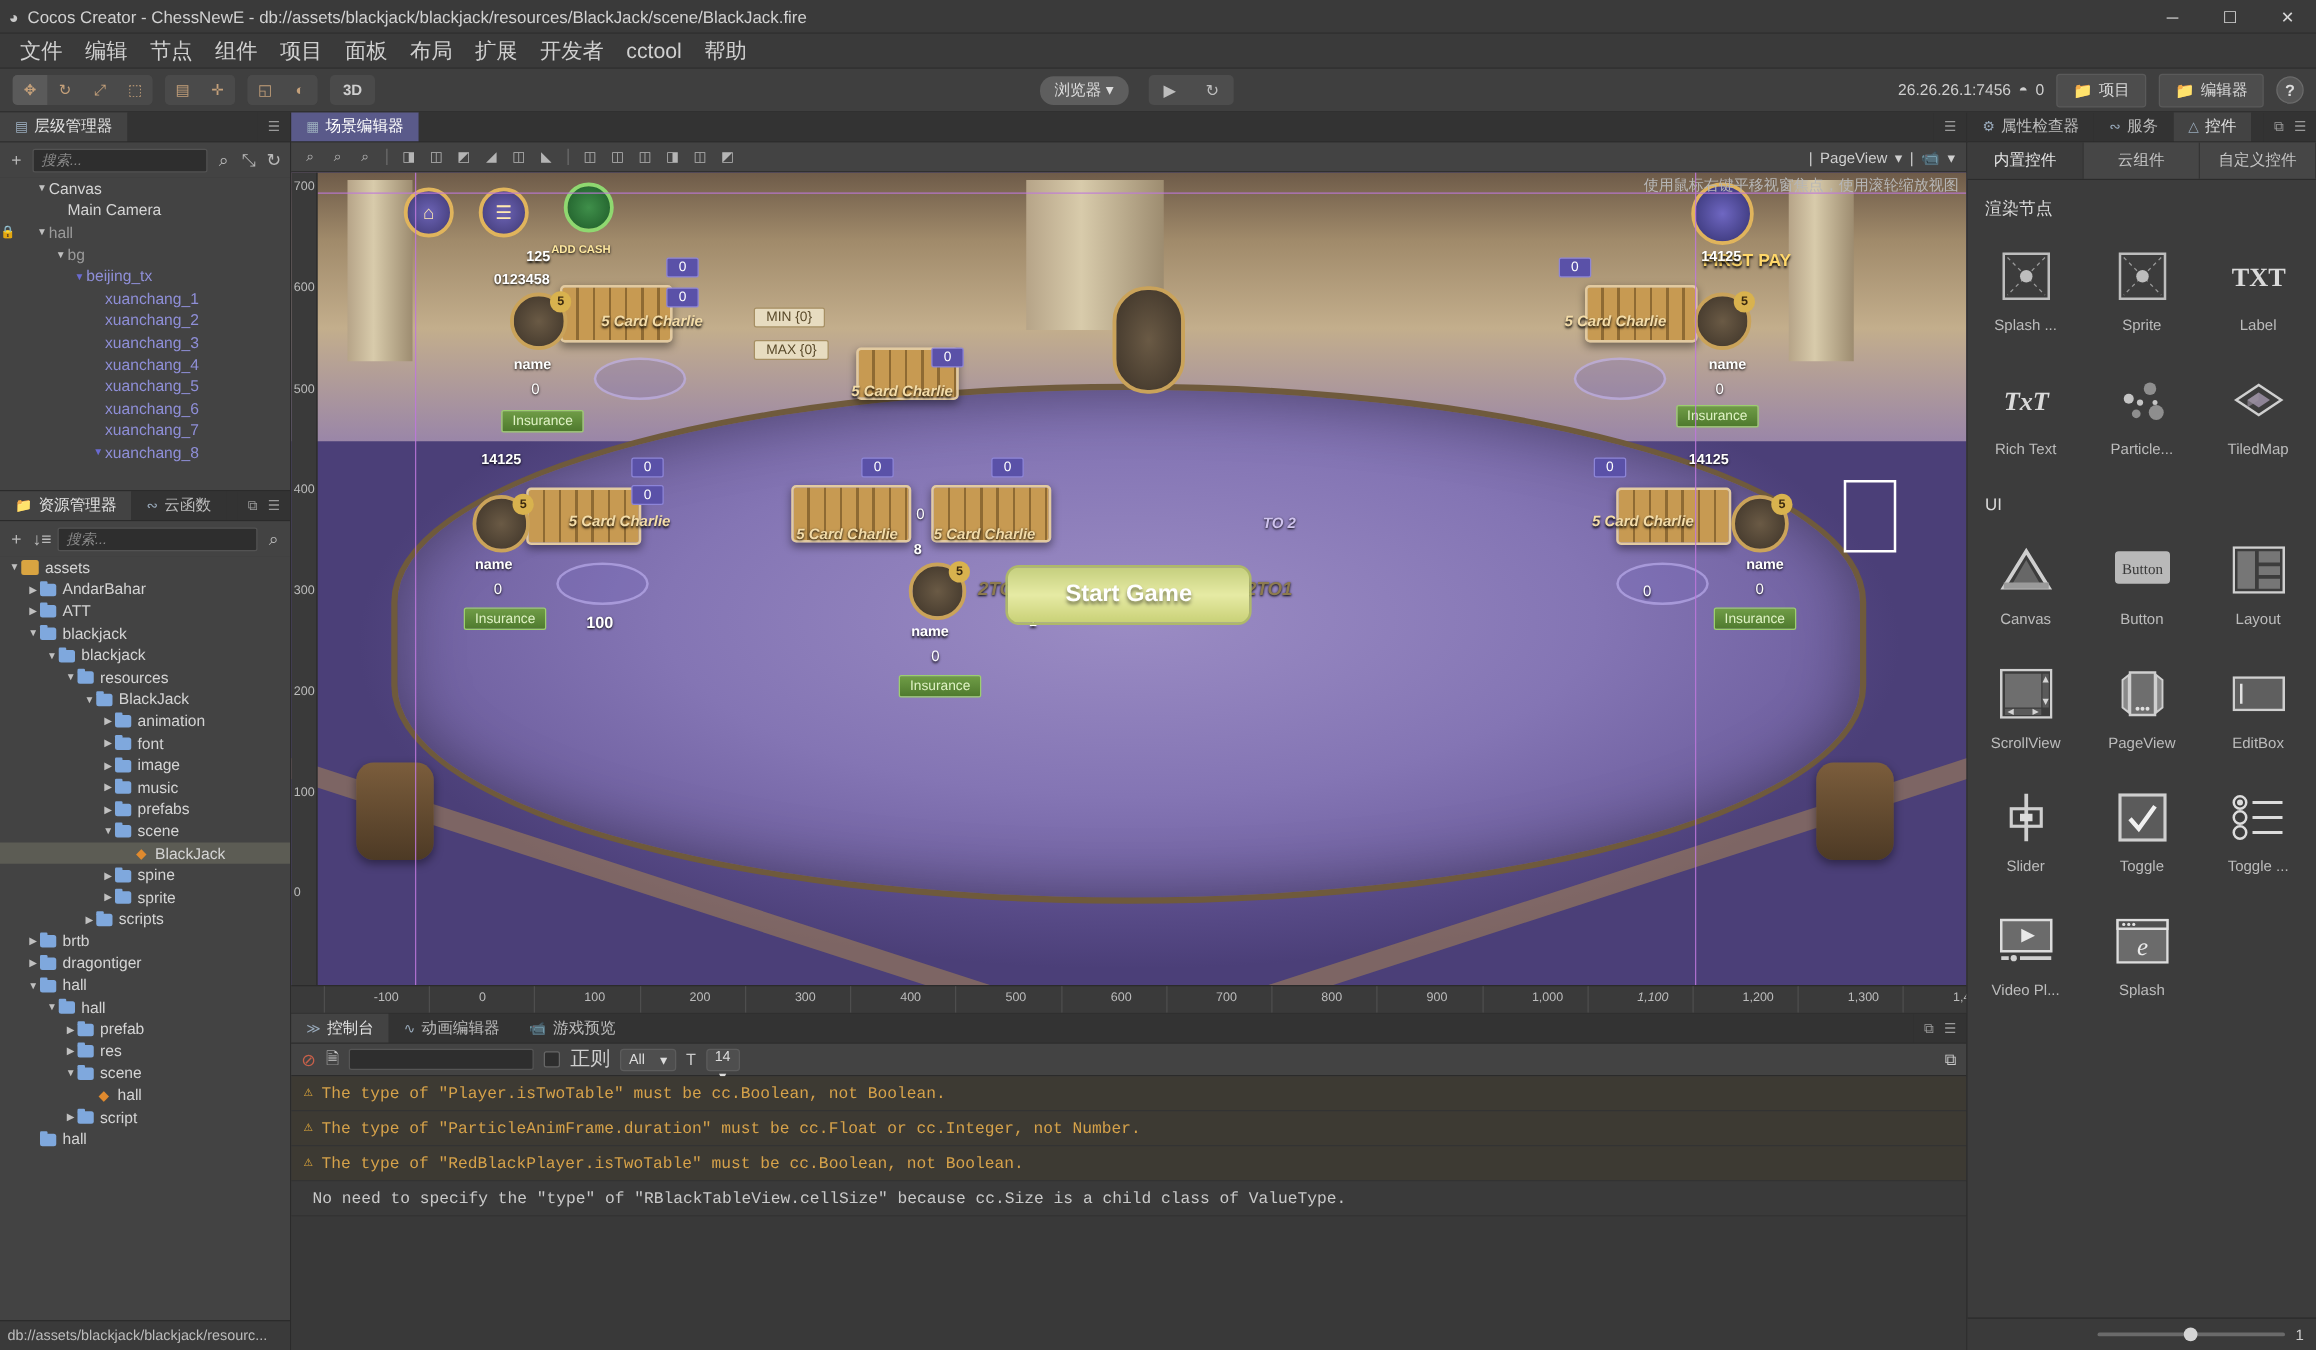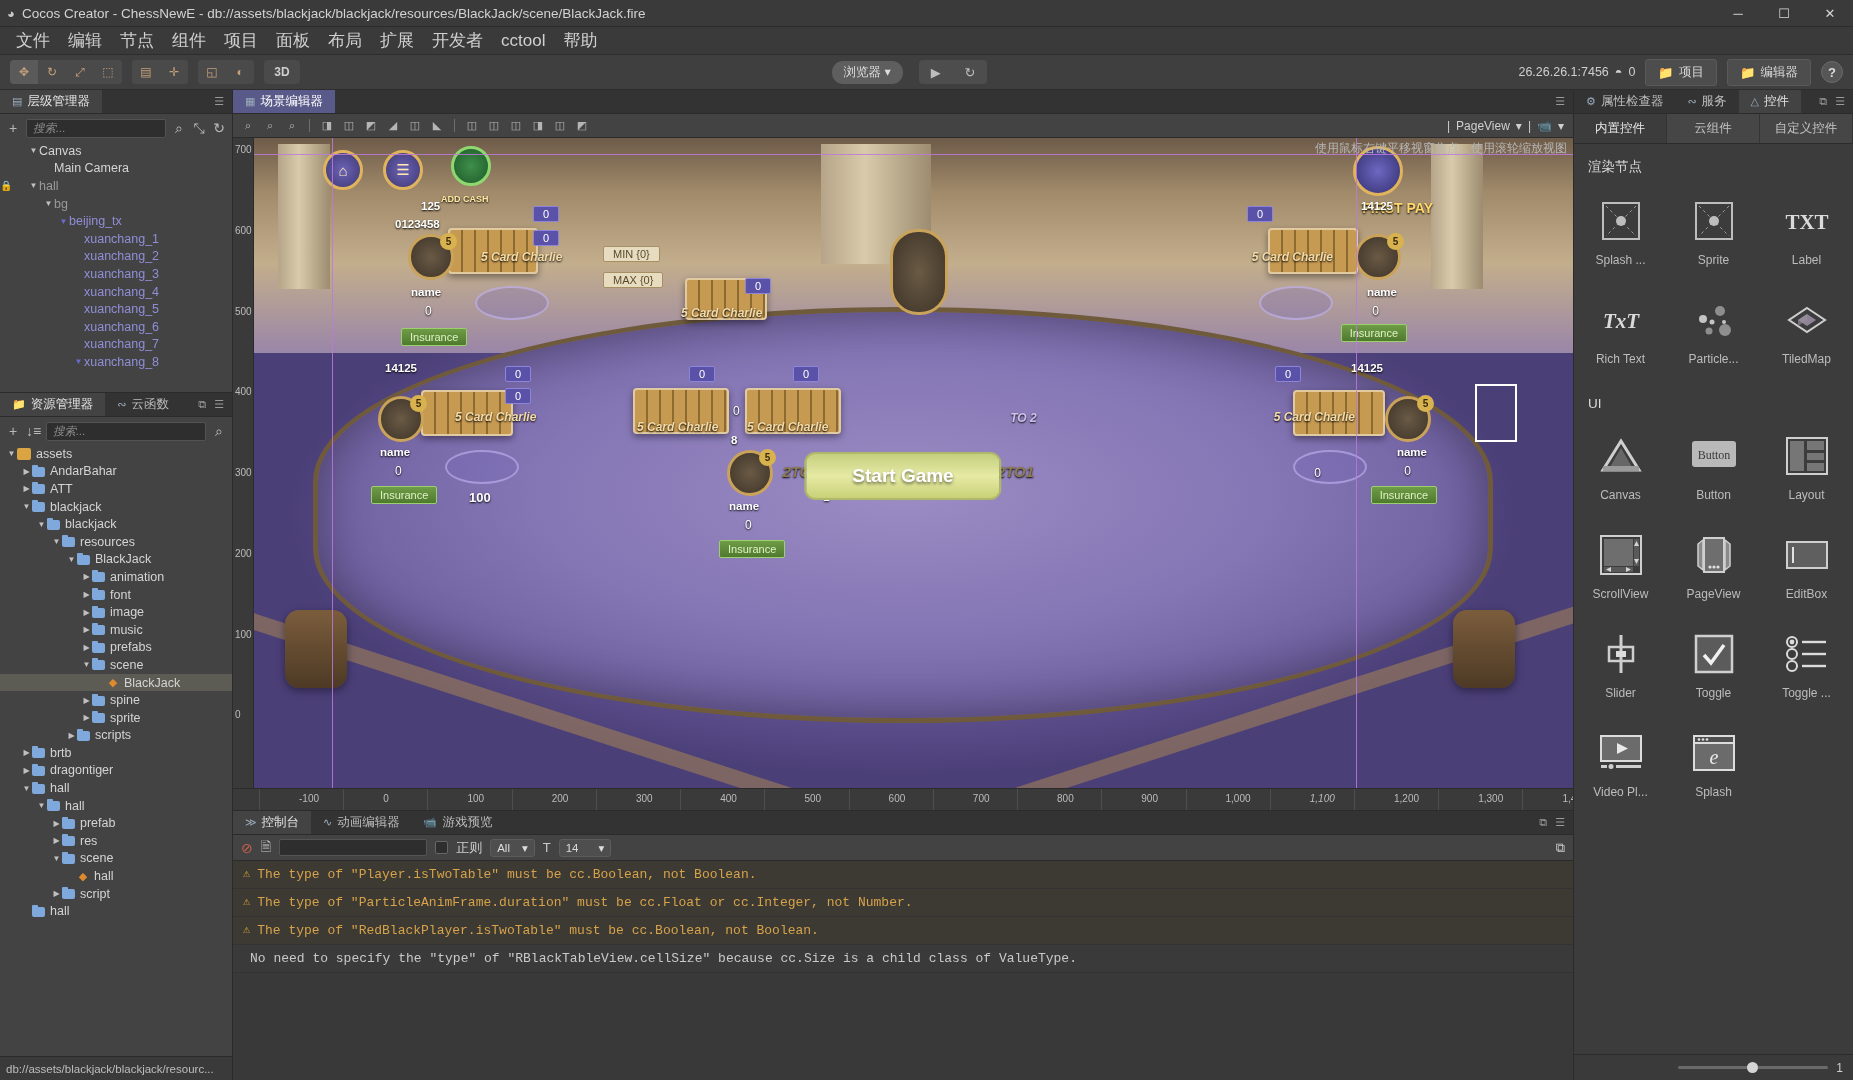--- a/index.html
+++ b/index.html
@@ -162,21 +162,21 @@
 
   
   .console{ height:270px; background:#3c3c3c; border-top:1px solid #2b2b2b; display:flex;
             flex-direction:column; flex:none;}
   .ctools{ height:26px; background:#434343; display:flex; align-items:center; gap:8px; padding:0 8px;
            border-bottom:1px solid #2b2b2b; flex:none;}
   .cbox{ width:148px; height:17px; background:#2e2e2e; border:1px solid #555; border-radius:2px;}
   .cchk{ width:13px; height:13px; background:#2e2e2e; border:1px solid #666; border-radius:2px;}
   .csel{ background:#4e4e4e; border:1px solid #5c5c5c; border-radius:3px; height:18px; padding:0 6px;
          font-size:11.5px; color:#dcdcdc; display:flex; align-items:center; gap:12px;}
-  .csel.sm{ gap:20px; }
+  .csel.sm{ gap:2px;flex-direction:column; }
   .clist{ flex:1; overflow:hidden; background:#393939; }
   .crow{ display:flex; align-items:flex-start; gap:7px; padding:6px 10px; font-family:"Liberation Mono", monospace;
          font-size:13px; border-bottom:1px solid #333; }
   .crow.warn{ color:#d6a24a; background:#3d3a33;}
   .crow.info{ color:#c9c9c9; background:#3a3a3a;}
   .wicon{ color:#e0a83a; font-size:12px; line-height:1.2;}
 
   
   .rightcol{ width:280px; background:#3c3c3c; border-left:1px solid #2b2b2b; display:flex;
              flex-direction:column; flex:none;}
@@ -794,21 +794,21 @@
             <span>⧉</span>
             <span>☰</span>
           </div>
         </div>
 
         <div class="ctools">
           <span style="color:#c7604a;font-size:14px;">⊘</span>
           <span style="color:#c9c9c9;font-size:13px;">🗎</span>
           <div class="cbox" title=""></div>
           <div class="cchk"></div>
-          <span style="font-size:13px;">正则</span>
+          <span style="font-size:16px;">正则</span>
           <div class="csel">
             <span>All</span>
             <span>▾</span>
           </div>
           <span style="color:#c9c9c9;font-size:13px;">T</span>
           <div class="csel sm">
             <span>14</span>
             <span>▾</span>
           </div>
           <div style="flex:1"></div>

